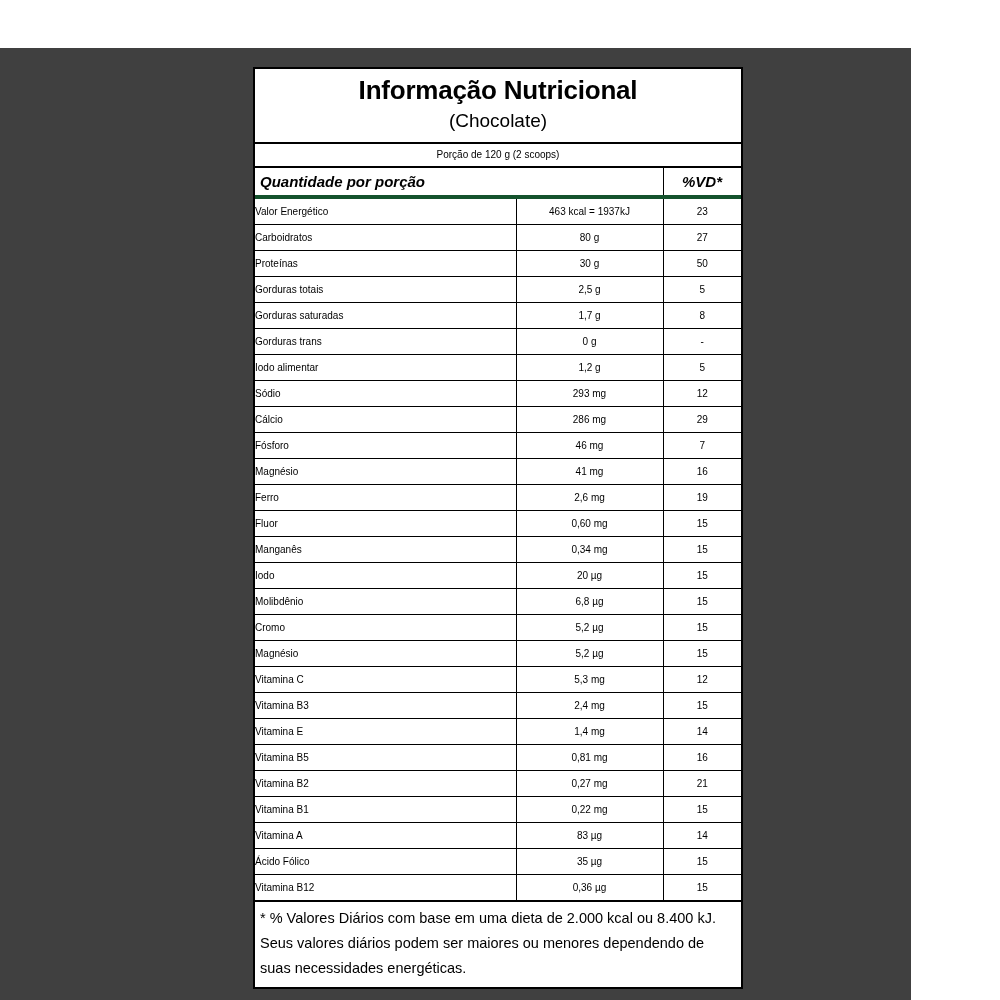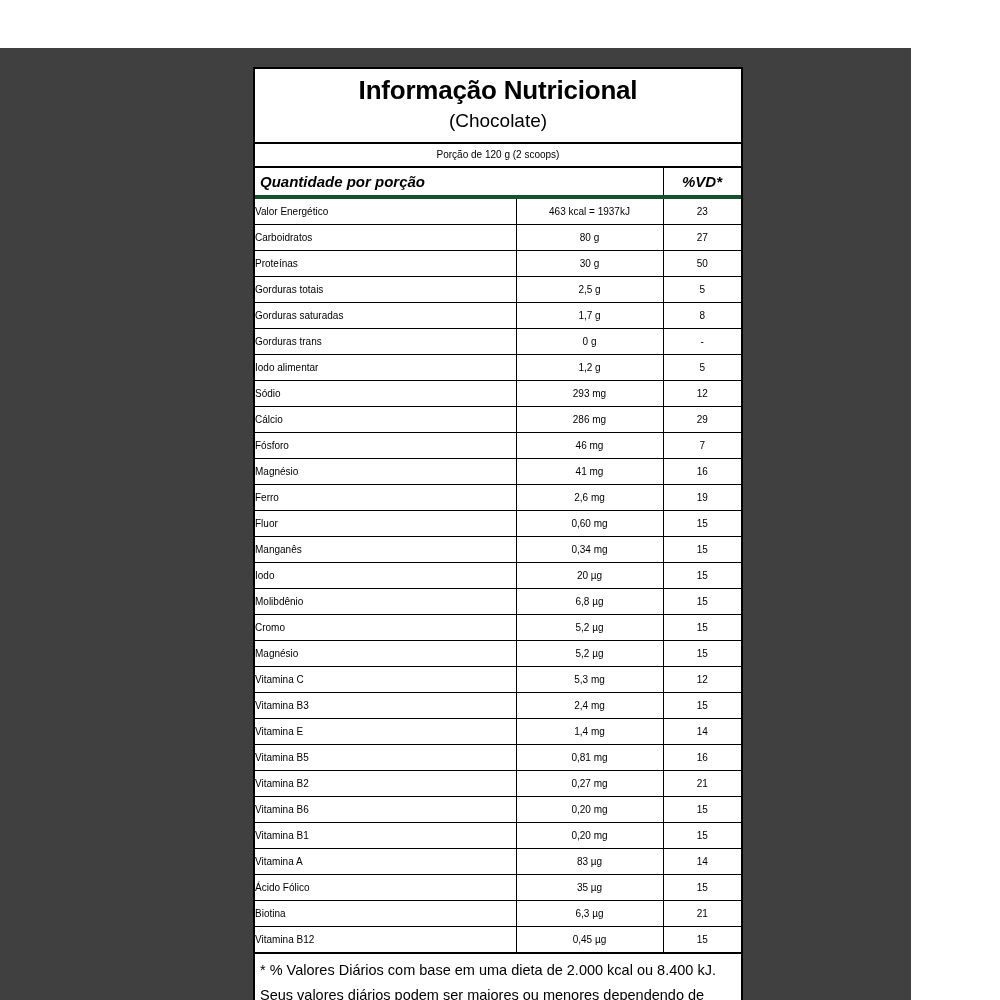--- a/index.html
+++ b/index.html
@@ -264,47 +264,37 @@
             <td class="cell-name">Vitamina B5</td>
             <td class="cell-amount">0,81 mg</td>
             <td class="cell-vd">16</td>
           </tr>
           <tr>
             <td class="cell-name">Vitamina B2</td>
             <td class="cell-amount">0,27 mg</td>
             <td class="cell-vd">21</td>
           </tr>
           <tr>
-            <td class="cell-name">Vitamina B6</td>
-            <td class="cell-amount">0,20 mg</td>
-            <td class="cell-vd">15</td>
-          </tr>
-          <tr>
             <td class="cell-name">Vitamina B1</td>
-            <td class="cell-amount">0,20 mg</td>
+            <td class="cell-amount">0,22 mg</td>
             <td class="cell-vd">15</td>
           </tr>
           <tr>
             <td class="cell-name">Vitamina A</td>
             <td class="cell-amount">83 µg</td>
             <td class="cell-vd">14</td>
           </tr>
           <tr>
             <td class="cell-name">Ácido Fólico</td>
             <td class="cell-amount">35 µg</td>
             <td class="cell-vd">15</td>
           </tr>
           <tr>
-            <td class="cell-name">Biotina</td>
-            <td class="cell-amount">6,3 µg</td>
-            <td class="cell-vd">21</td>
-          </tr>
-          <tr>
             <td class="cell-name">Vitamina B12</td>
-            <td class="cell-amount">0,45 µg</td>
+            <td class="cell-amount">0,36 µg</td>
             <td class="cell-vd">15</td>
           </tr>
         </tbody>
     </table>
 
     <div class="footnote">
         <p>* % Valores Diários com base em uma dieta de 2.000 kcal ou 8.400 kJ.</p>
         <p>Seus valores diários podem ser maiores ou menores dependendo de</p>
         <p>suas necessidades energéticas.</p>
       </div>

